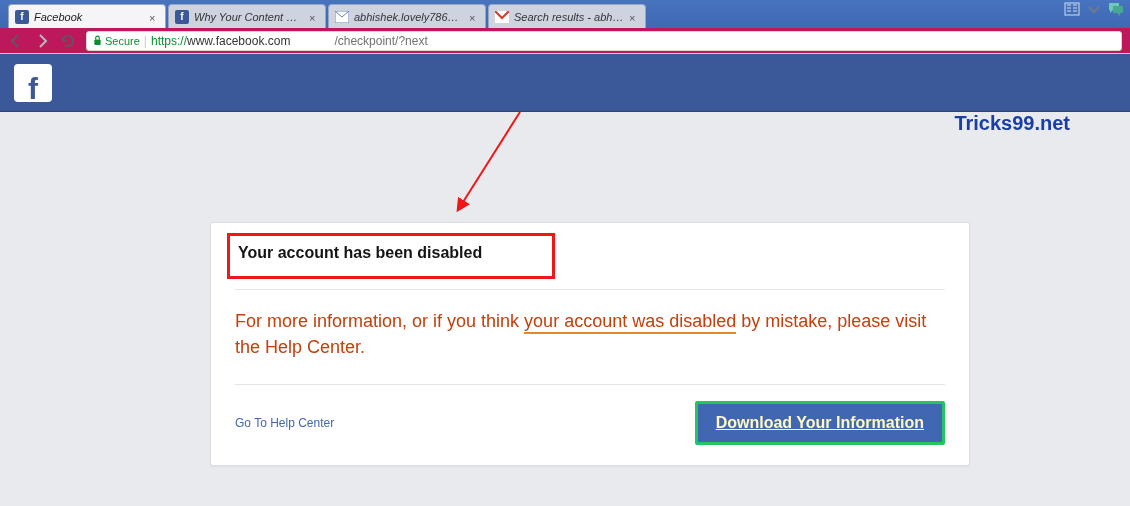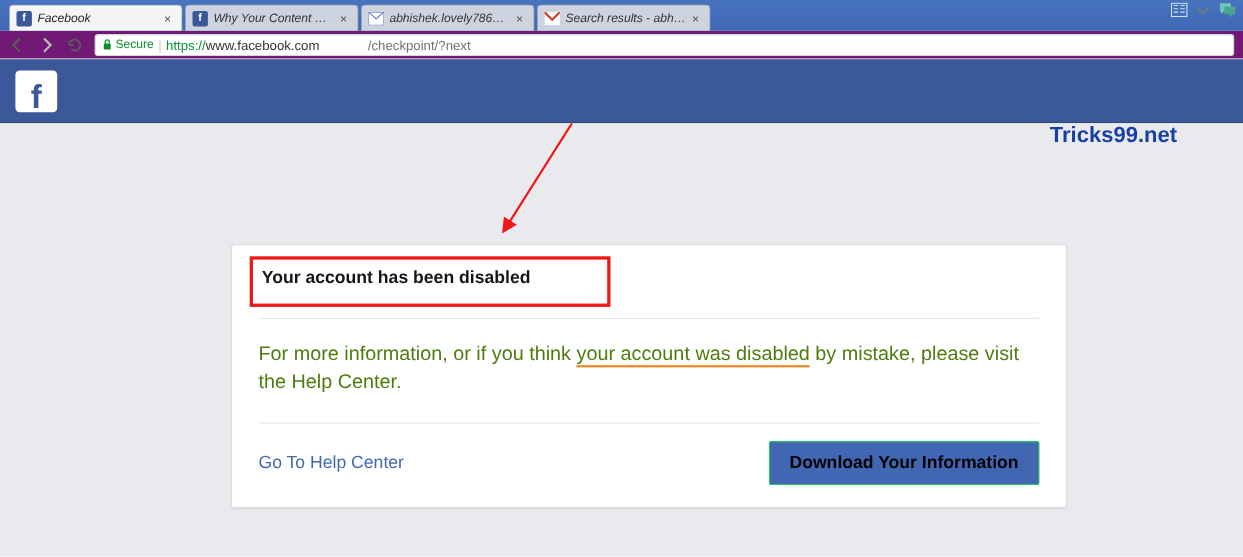--- a/index.html
+++ b/index.html
@@ -46,21 +46,21 @@
       top: 2px;
       display: flex;
       gap: 6px;
       align-items: center;
     }
     .right-icons svg, .right-icons .ri { width: 16px; height: 14px; }
 
     
     .toolbar {
       height: 26px;
-      background: #701a75;
+      background: #be185d;
       border-bottom: 1px solid #d0d0d4;
       display: flex;
       align-items: center;
       padding: 0 8px;
       gap: 10px;
       font-size: 13px;
       color: #606060;
       text-align: center;
     }
     .toolbar .nav-icon { width: 16px; height: 16px; display: flex; align-items: center; justify-content: center; }
@@ -158,51 +158,52 @@
       margin: -6px -6px 0 -8px;
       width: 328px;
     }
     .card-divider {
       height: 1px;
       background: #e4e5e8;
       margin: 10px 0 18px 0;
     }
     .card-body {
       font-size: 18px;
-      color: #4d7c0f;
+      color: #c2410c;
       line-height: 1.45;
     }
     .card-body .ul {
       border-bottom: 2px solid #e38727;
       padding-bottom: 1px;
     }
     .card-divider2 {
       height: 1px;
       background: #e4e5e8;
       margin: 24px 0 16px 0;
     }
     .card-actions {
       display: flex;
       justify-content: space-between;
       align-items: center;
     }
     .link-btn {
       color: #4267b2;
-      font-size: 16px;
+      font-size: 12px;
       text-decoration: none;
     }
     .primary-btn {
       background: #4267b2;
-      color: #000000;
+      color: #fef9c3;
       font-size: 16px;
       font-weight: 700;
       padding: 10px 18px;
-      border: 1px solid #22c55e;
+      border: 3px solid #22c55e;
       border-radius: 2px;
       cursor: default;
+      text-decoration: underline;
     }
     .fb-fav { background:#3b5998; color:#fff; font-weight:bold; font-size:10px; width:14px; height:14px; display:flex; align-items:center; justify-content:center; border-radius:2px;}
     .mail-fav svg, .gmail-fav svg { width:14px; height:12px; }
   </style>
 </head>
 <body>
 
 <div class="tab-strip">
   <div class="tab active">
     <span class="favicon fb-fav">f</span>

